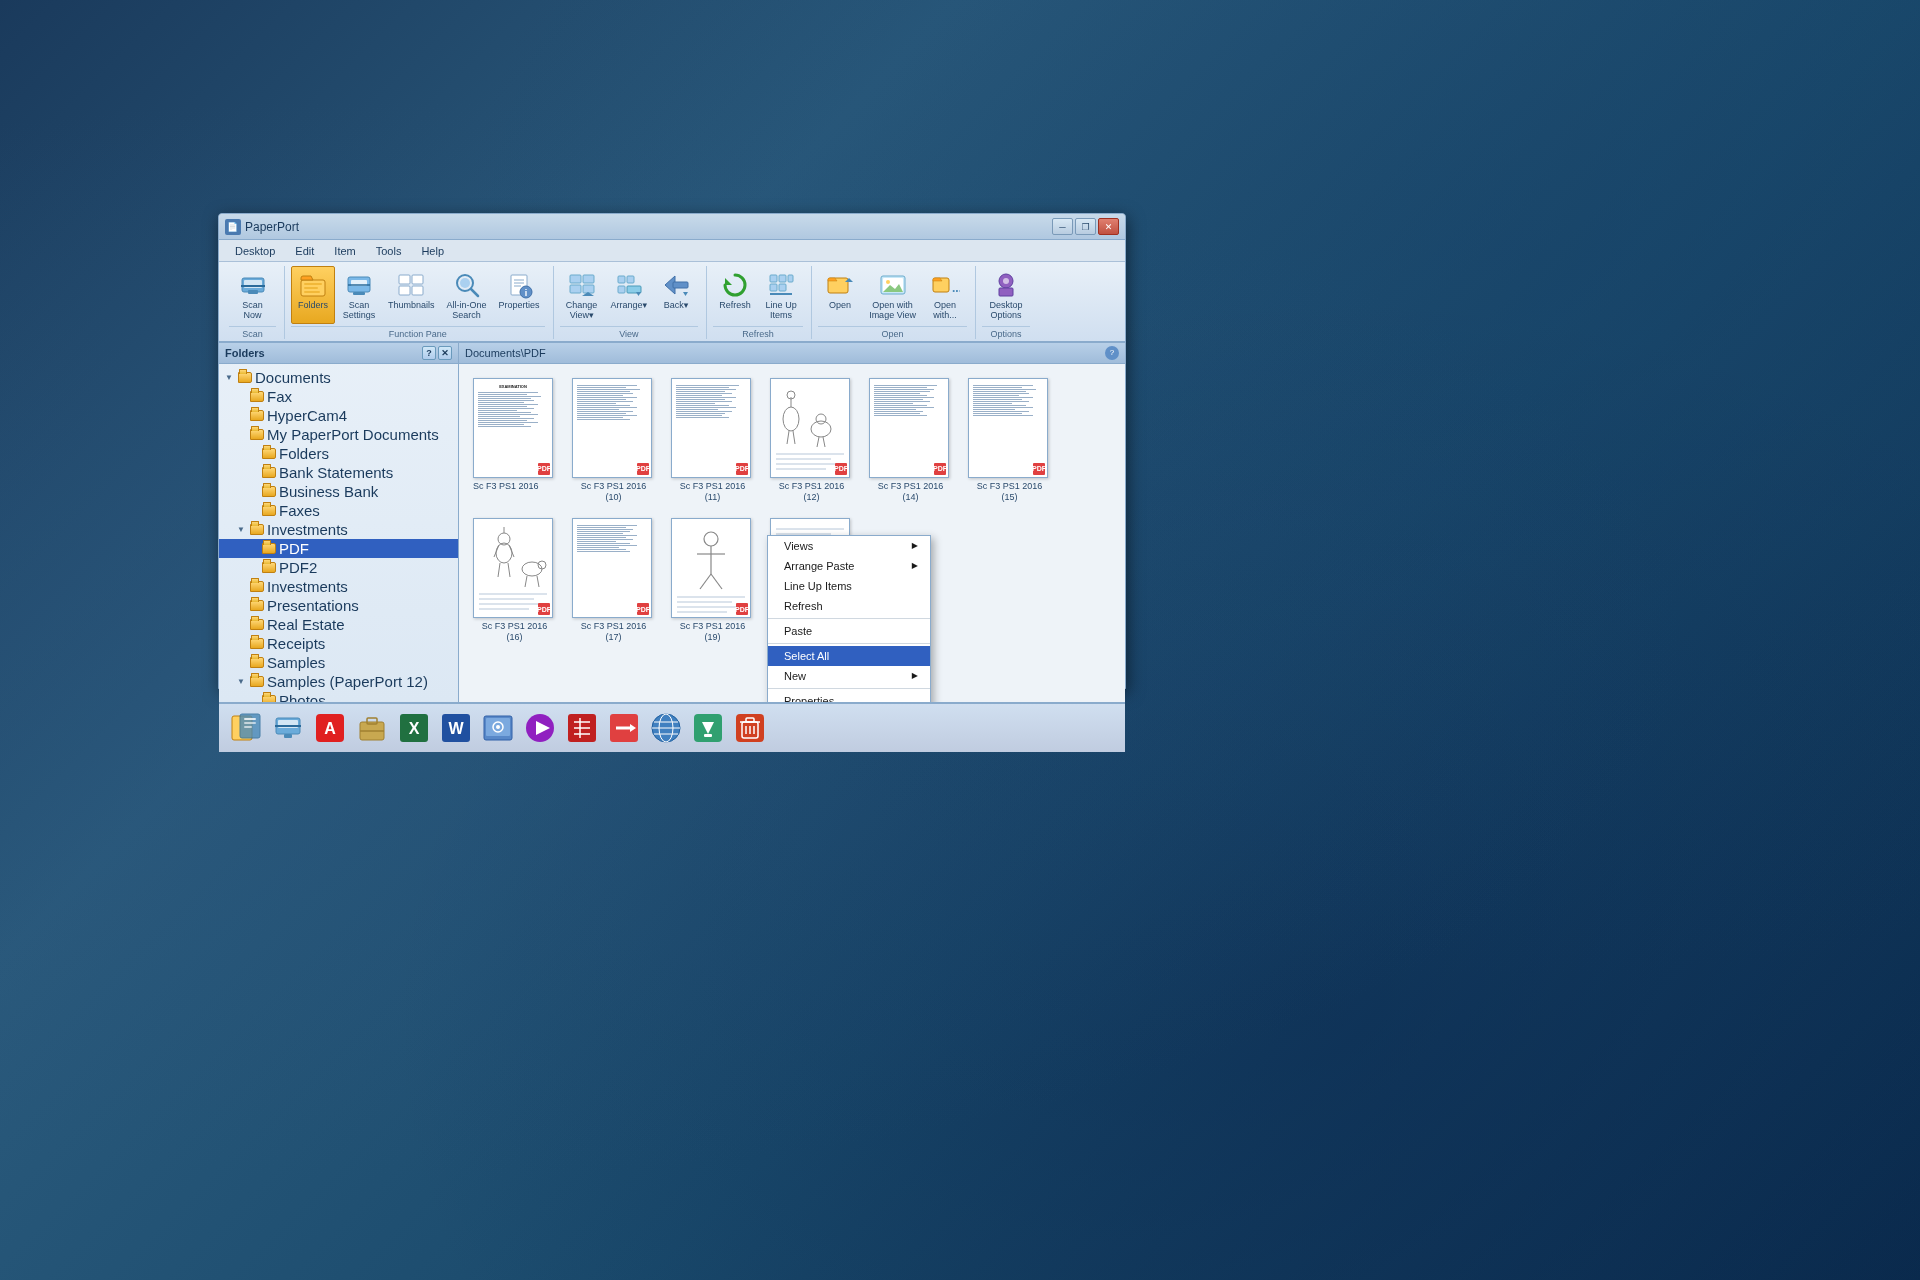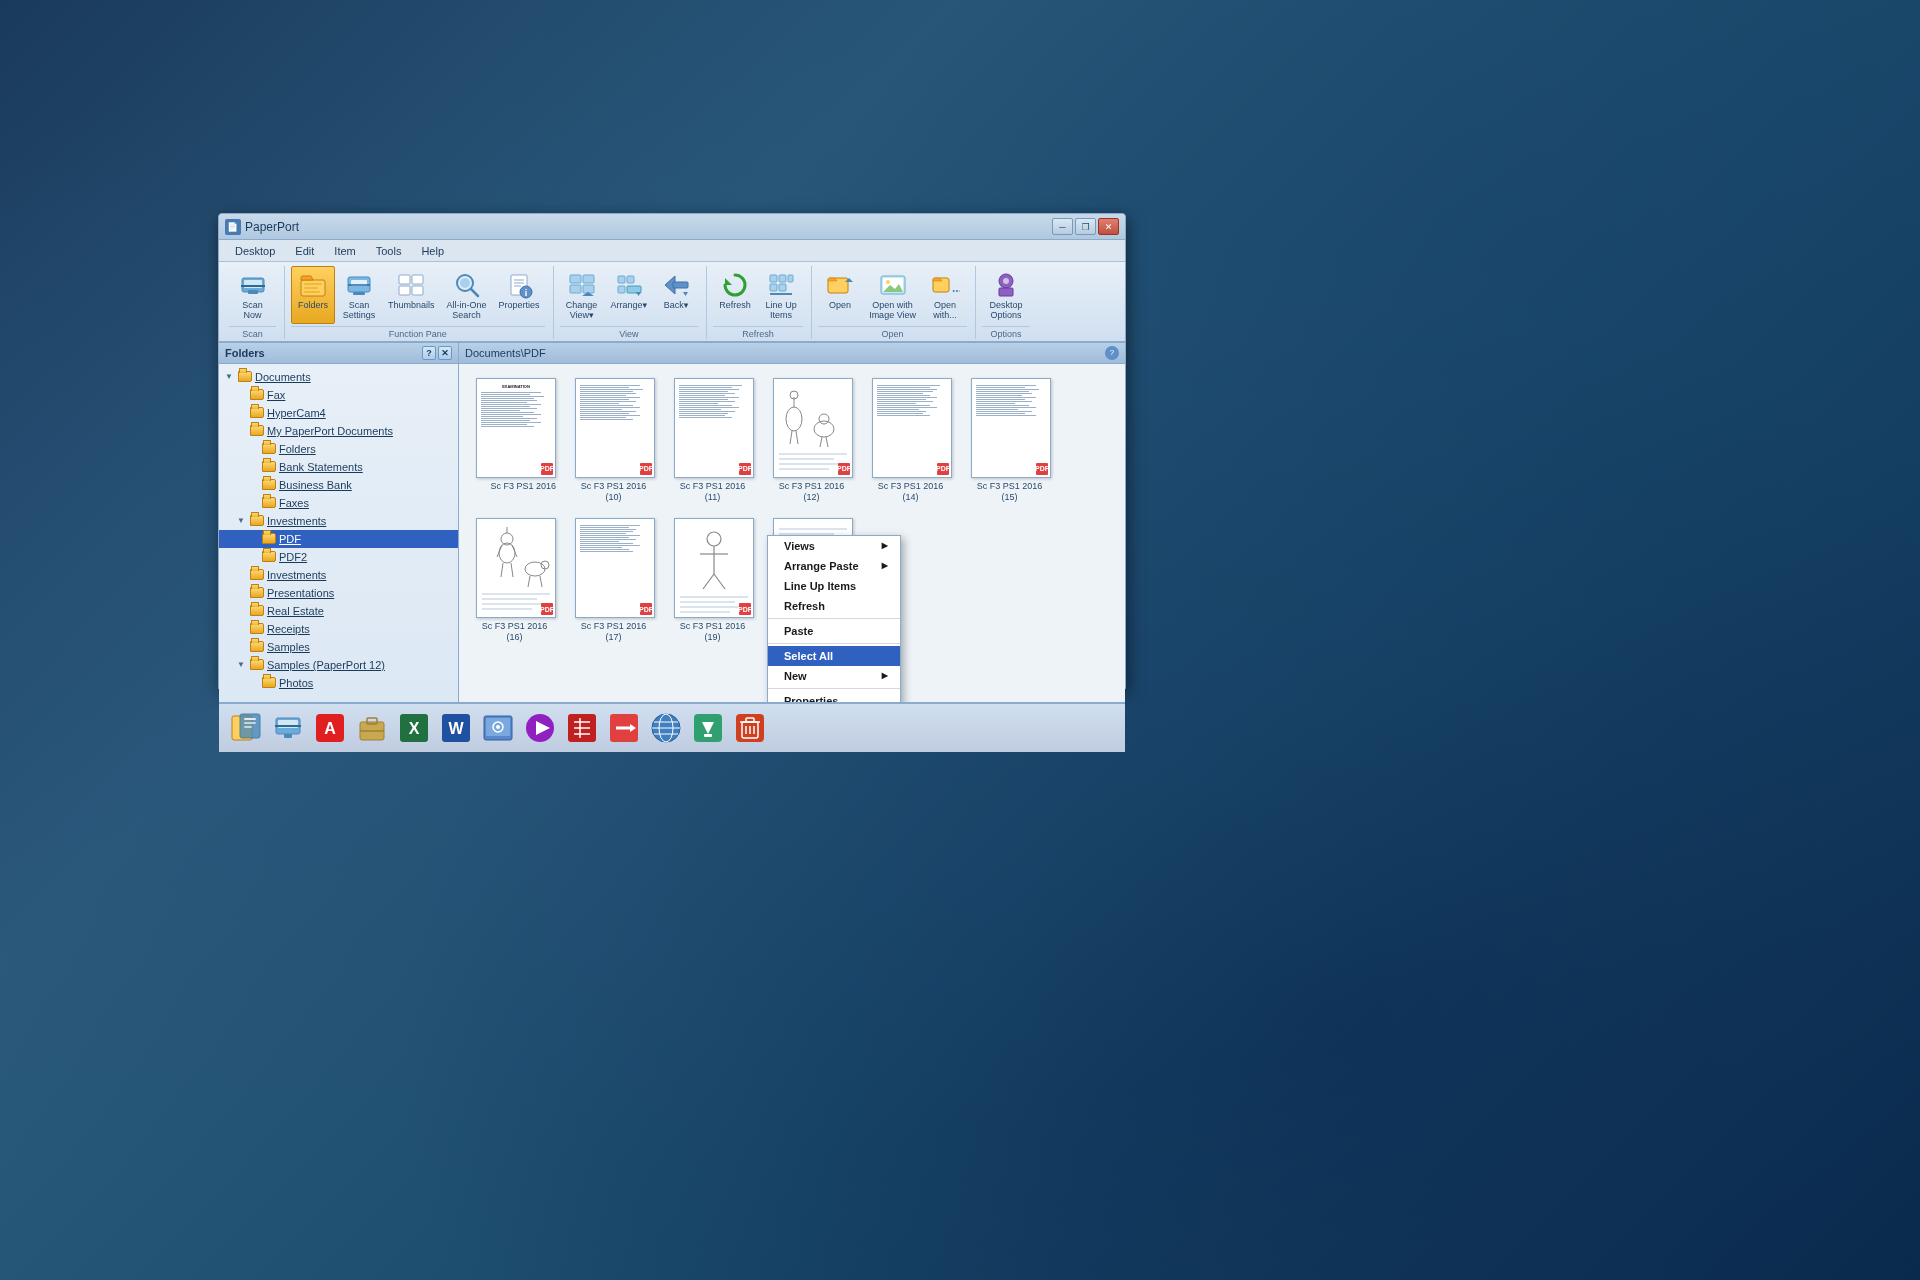--- a/index.html
+++ b/index.html
@@ -249,23 +249,22 @@
       top: -4px;
       left: 0;
       width: 6px;
       height: 4px;
       background: linear-gradient(180deg, #ffd878 0%, #e8b830 100%);
       border: 1px solid #c08010;
       border-bottom: none;
       border-radius: 1px 1px 0 0;
     }
     .tree-label {
-      font-size: 11px;
+      font-size: 15px;
       color: #1a3a5c;
-      text-decoration: underline;
     }
     .tree-indent-1 { padding-left: 16px; }
     .tree-indent-2 { padding-left: 28px; }
 
     
     .content-panel {
       flex: 1;
       background: #eef3f8;
       display: flex;
       flex-direction: column;
@@ -292,21 +291,21 @@
       gap: 4px;
     }
     .content-grid::-webkit-scrollbar { width: 12px; }
     .content-grid::-webkit-scrollbar-track { background: #d0dff0; }
     .content-grid::-webkit-scrollbar-thumb { background: #8aabcc; border: 1px solid #6a8ab0; }
 
     
     .thumb-item {
       display: flex;
       flex-direction: column;
-      align-items: flex-end;
+      align-items: flex-start;
       width: 95px;
       padding: 4px;
       cursor: pointer;
       border: 2px solid transparent;
       border-radius: 2px;
     }
     .thumb-img {
       width: 80px;
       height: 100px;
       background: white;
@@ -339,26 +338,25 @@
       font-size: 7px;
       color: white;
       font-weight: bold;
     }
 
     
     .context-menu {
       position: absolute;
       top: 192px;
       left: 308px;
-      width: 134px;
+      width: 164px;
       background: white;
       border: 1px solid #8aabcc;
       box-shadow: 3px 3px 8px rgba(0,0,0,0.3);
       z-index: 100;
-      font-weight: bold;
     }
     .ctx-item {
       display: flex;
       align-items: center;
       justify-content: space-between;
       padding: 4px 12px 4px 16px;
       cursor: pointer;
       font-size: 11px;
       color: #1a1a1a;
     }

